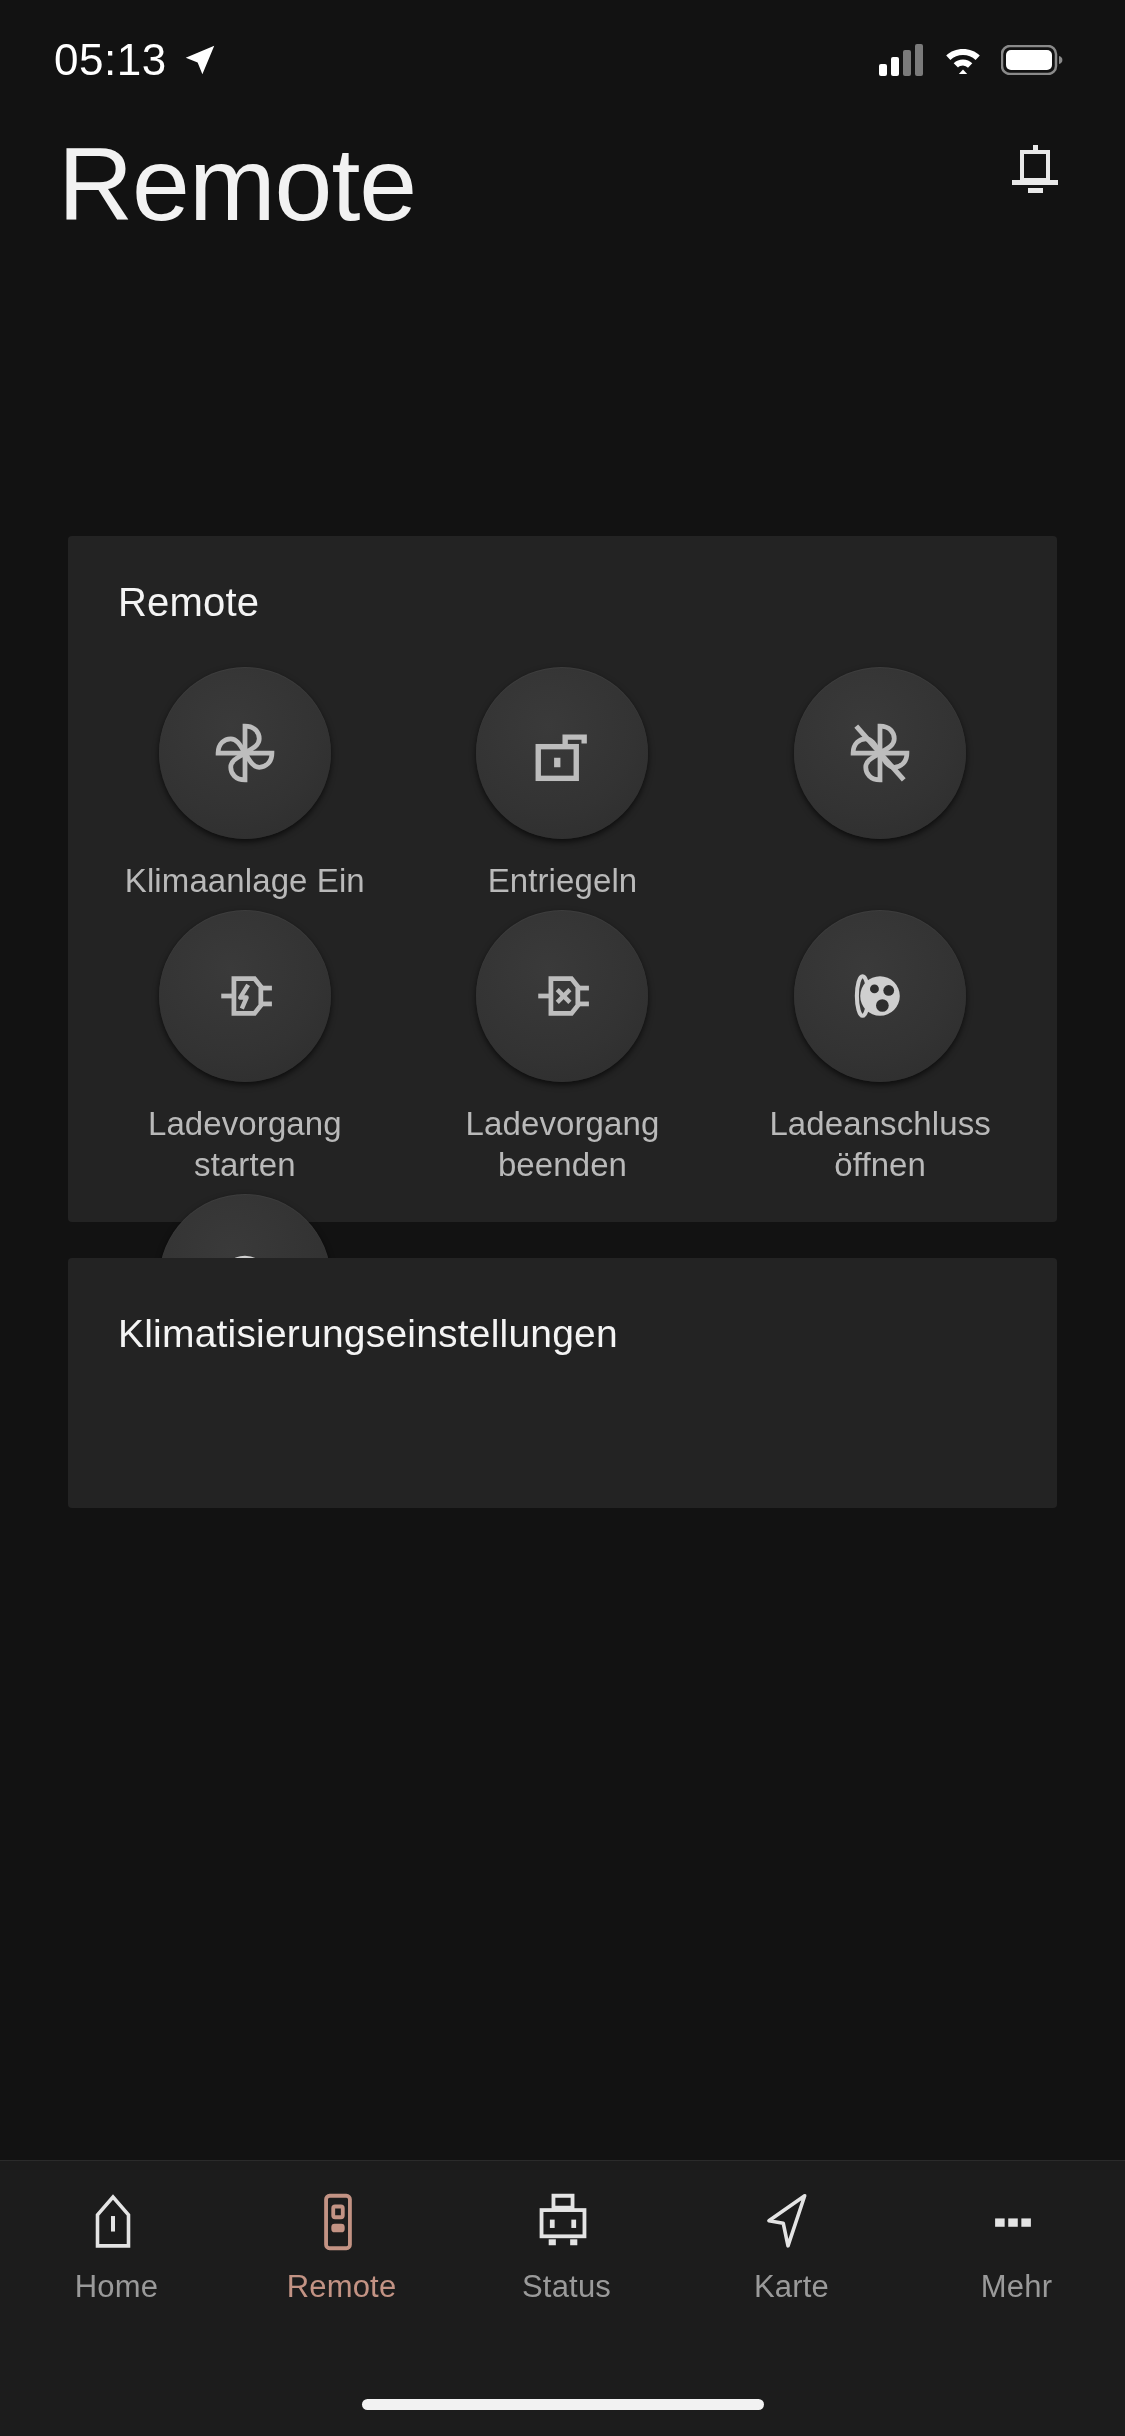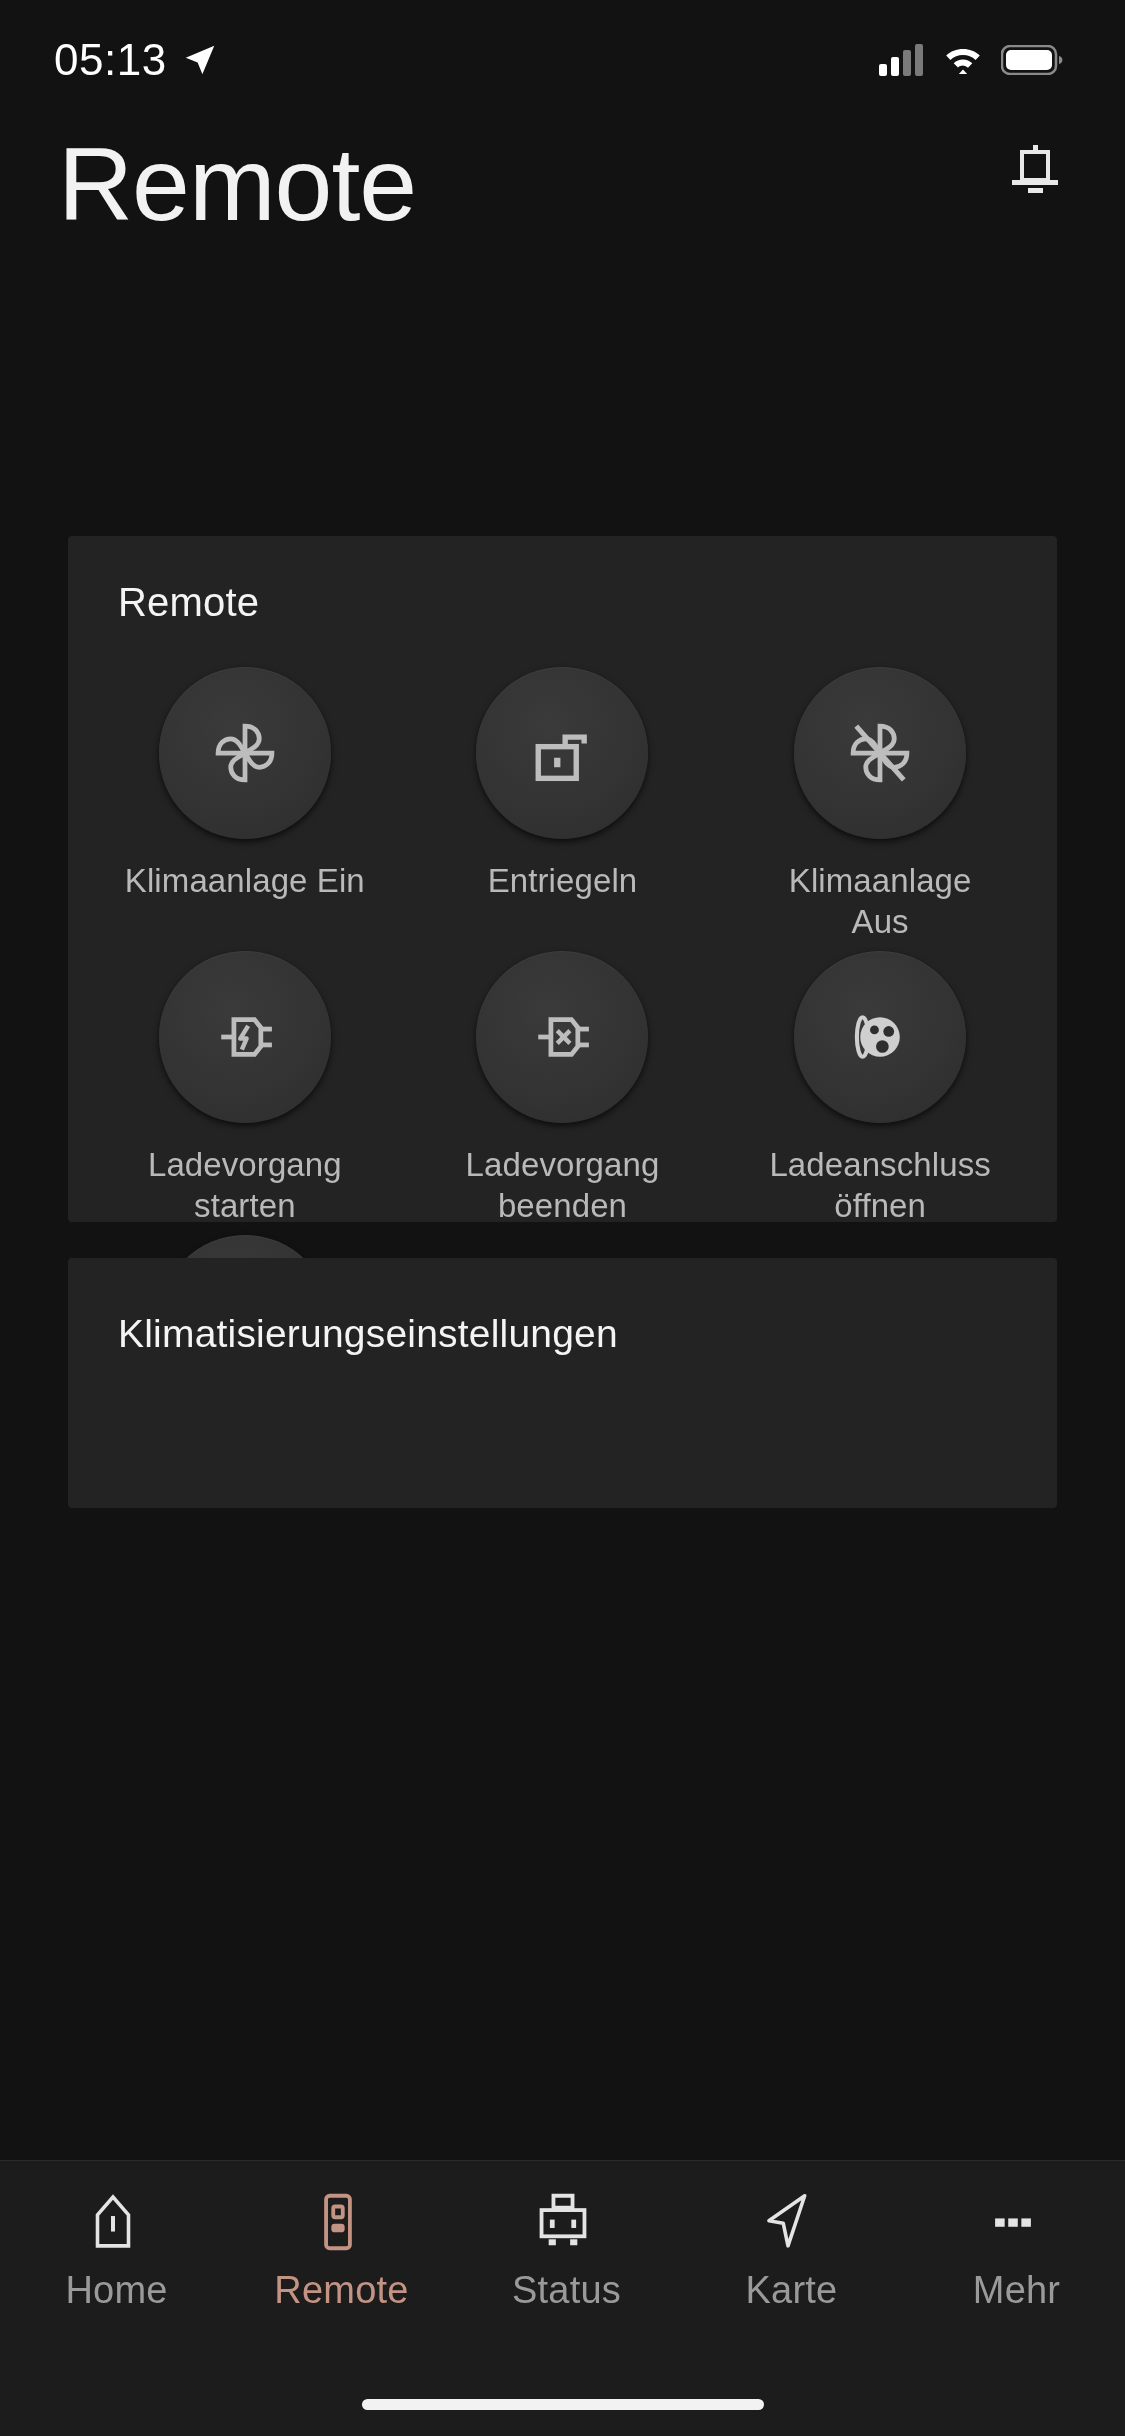--- a/index.html
+++ b/index.html
@@ -75,21 +75,21 @@
   .clip{ white-space:nowrap; overflow:hidden; }
 
   
   .tabbar{
     position:absolute; bottom:0; left:0; width:100%; height:276px;
     background:#1c1c1c;
     border-top:1px solid #2b2b2b;
     display:flex; align-items:flex-start; padding-top:30px;
   }
   .tab{ flex:1; display:flex; flex-direction:column; align-items:center; gap:16px; }
-  .tab-label{ font-size:38px; color:#9a9a9a; letter-spacing:0.2px;margin-left:8px; }
+  .tab-label{ font-size:31px; color:#9a9a9a; letter-spacing:0.2px;margin-left:8px; }
   .tab.active .tab-label{ color:#c39384; }
   .home-indicator{
     position:absolute; bottom:26px; left:50%; transform:translateX(-50%);
     width:402px; height:11px; border-radius:6px; background:#f2f2f2;
   }
   svg{ display:block; }
 </style>
 </head>
 <body>
 
@@ -179,22 +179,20 @@
         <div class="cell">
           <span class="circle">
             <svg width="76" height="76" viewBox="0 0 48 48" fill="none" stroke="#bdbdbd" stroke-width="3">
               <path d="M24 24 24 7c6 0 9 4 9 8s-4 6-9 9z"></path>
               <path d="M24 24 41 24c0 6-4 9-8 9s-6-4-9-9z"></path>
               <path d="M24 24 24 41c-6 0-9-4-9-8s4-6 9-9z"></path>
               <path d="M24 24 7 24c0-6 4-9 8-9s6 4 9 9z"></path>
               <line x1="9" y1="7" x2="39" y2="41" stroke-width="3.2"></line>
             </svg>
           </span>
-          <span class="cell-label">Klimaanlage
-Aus</span>
         </div>
 
         <div class="cell">
           <span class="circle">
             <svg width="76" height="76" viewBox="0 0 48 48" fill="none" stroke="#bdbdbd" stroke-width="3">
               <path d="M17 13h13l4 5v12l-4 5H17z"></path>
               <line x1="9" y1="24" x2="17" y2="24"></line>
               <line x1="34" y1="19" x2="41" y2="19"></line>
               <line x1="34" y1="29" x2="41" y2="29"></line>
               <path d="M26 17l-5 8h4l-3 7" stroke-width="2.8" stroke-linejoin="round"></path>

